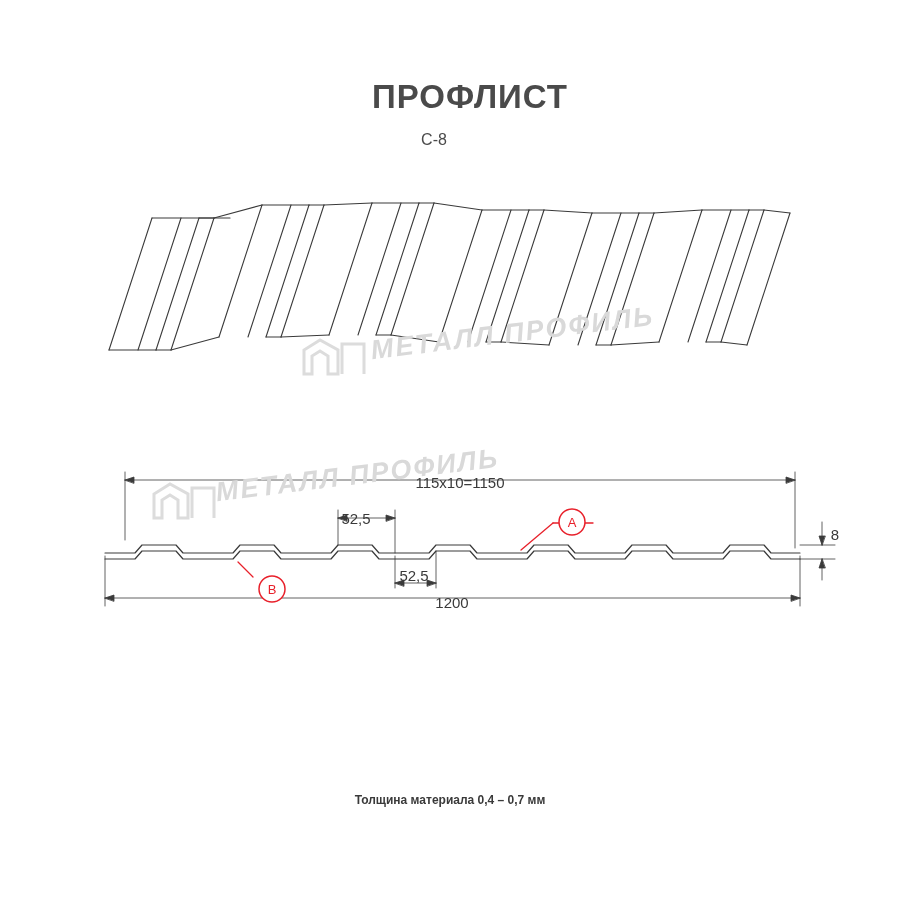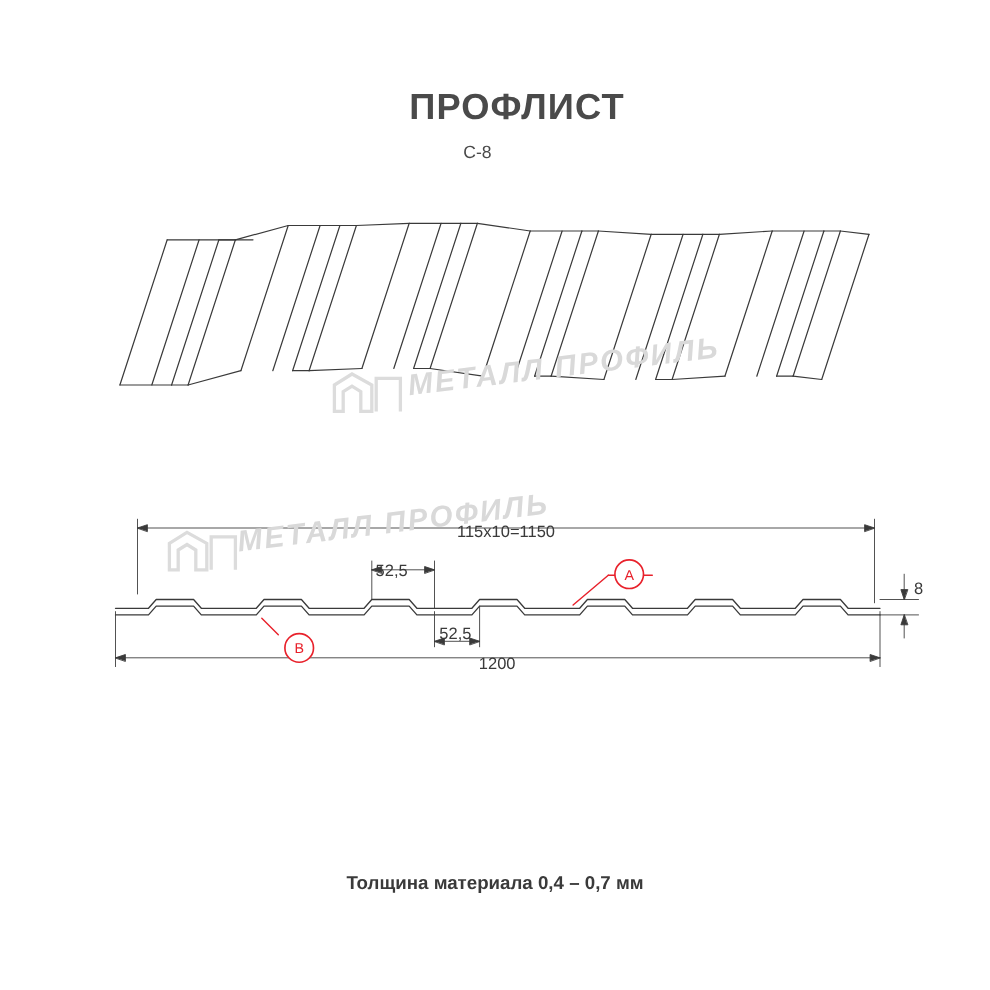--- a/index.html
+++ b/index.html
@@ -39,21 +39,21 @@
     text-align: center;
     font-size: 16px;
     color: #4a4a4a;
   }
   .footer {
     position: absolute;
     top: 793px;
     left: 0;
     width: 900px;
     text-align: center;
-    font-size: 17px;
+    font-size: 12px;
     font-weight: bold;
     color: #3a3a3a;
   }
   .drawing {
     position: absolute;
     top: 0;
     left: 0;
   }
   .wm {
     position: absolute;

